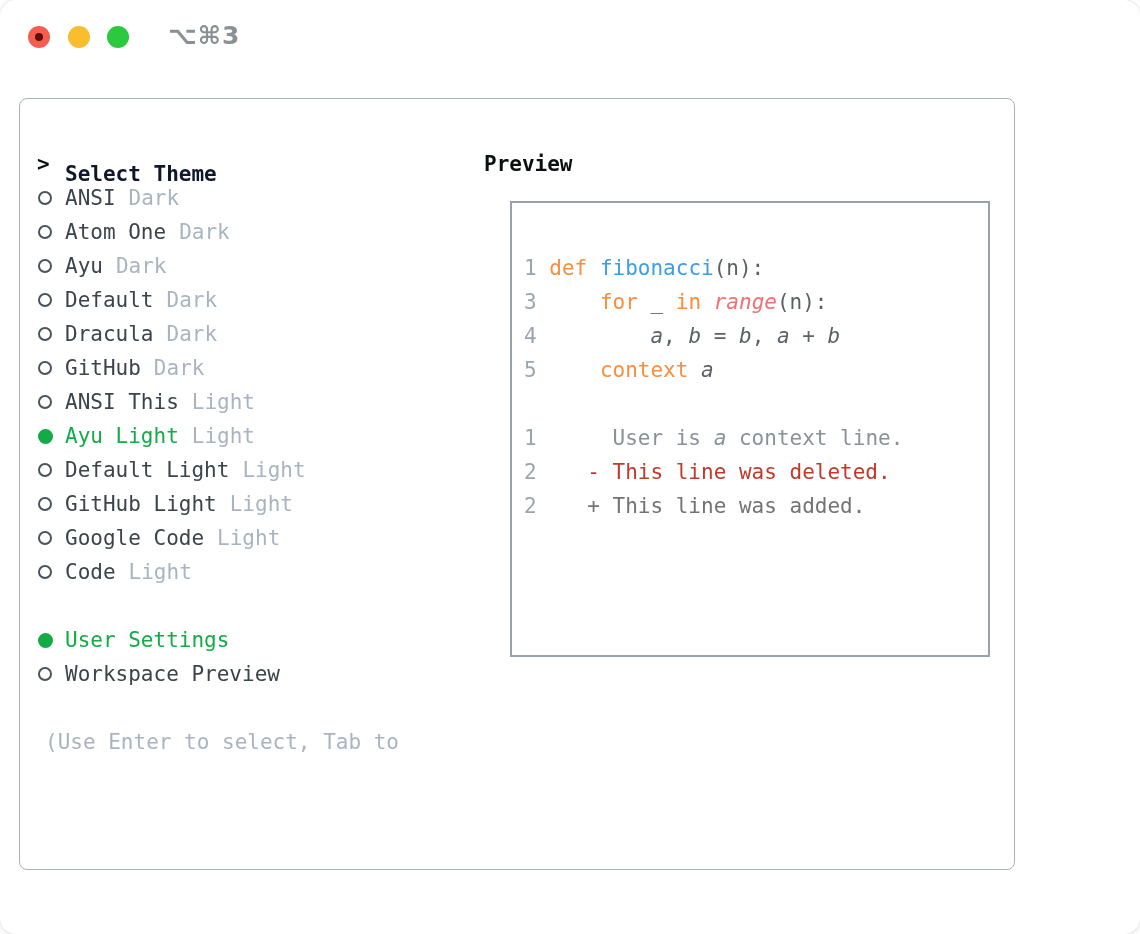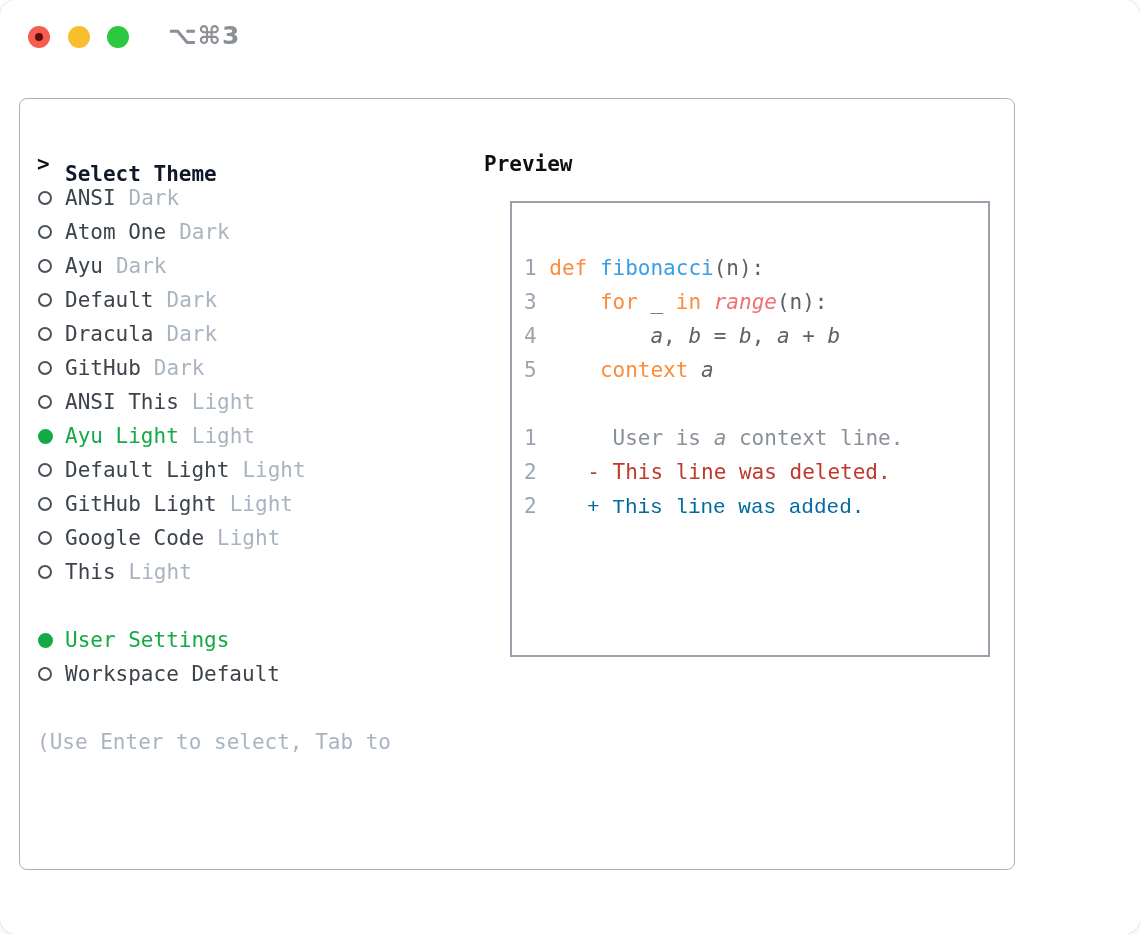--- a/index.html
+++ b/index.html
@@ -31,21 +31,21 @@
   .row{display:flex;align-items:center;height:34px;font-size:21px;color:#3c434b;}
   .slot{width:28px;display:flex;align-items:center;flex:none;}
   .prompt{color:#0c0f12;font-weight:bold;font-size:21px;}
   .htext{color:#0f172a;font-weight:bold;white-space:pre;margin-top:20px;}
   .radio{width:14px;height:14px;border:2px solid #4a525b;border-radius:50%;box-sizing:border-box;margin-left:1px;}
   .row.selected .radio{background:#14aa46;border-color:#14aa46;width:15px;height:15px;}
   .oname{white-space:pre;text-align:right;}
   .row.selected .oname{color:#14aa46;}
   .otag{color:#a9b4c0;margin-left:13px;white-space:pre;}
   .blank{height:34px;}
-  .hint{height:34px;line-height:34px;font-size:21px;color:#a9b4c0;white-space:pre;}
+  .hint{height:34px;line-height:34px;font-size:21px;color:#a9b4c0;white-space:pre;margin-left:8px;}
   
   .preview-heading{
     position:absolute;left:464px;top:48px;height:34px;line-height:34px;
     font-size:21px;font-weight:bold;color:#0c0f12;
   }
   .preview-box{
     position:absolute;left:490px;top:102px;width:480px;height:456px;
     border:2px solid #99a1ab;box-sizing:border-box;background:#fff;
     padding:48px 10px 0 12px;overflow:hidden;
   }
@@ -53,21 +53,21 @@
   .seg-ln{color:#9aa5af;}
   .seg-kw{color:#fa8d3e;}
   .seg-fn{color:#399ee6;}
   .seg-call{color:#f07171;font-style:italic;}
   .seg-num{color:#a37acc;}
   .seg-id{color:#5c6166;font-style:italic;}
   .seg-pl{color:#5c6166;}
   .seg-ctx{color:#8a9199;}
   .seg-ctx-i{color:#8a9199;font-style:italic;}
   .seg-del{color:#c0392b;}
-  .seg-add{color:#0369a1;font-family:Liberation Mono, monospace;}
+  .seg-add{color:#737373;}
 </style>
 </head>
 <body>
 
 <div class="window">
   <div class="titlebar">
     <span class="tl red"></span>
     <span class="tl yellow"></span>
     <span class="tl green"></span>
     <span class="tb-title">⌥⌘3</span>
@@ -155,35 +155,35 @@
           <span class="slot">
             <span class="radio"></span>
           </span>
           <span class="oname">Google Code</span>
           <span class="otag">Light</span>
         </div>
         <div class="row option">
           <span class="slot">
             <span class="radio"></span>
           </span>
-          <span class="oname">This</span>
+          <span class="oname">Code</span>
           <span class="otag">Light</span>
         </div>
         <div class="blank"></div>
         <div class="row option selected">
           <span class="slot">
             <span class="radio"></span>
           </span>
           <span class="oname">User Settings</span>
         </div>
         <div class="row option">
           <span class="slot">
             <span class="radio"></span>
           </span>
-          <span class="oname">Workspace Default</span>
+          <span class="oname">Workspace Preview</span>
         </div>
         <div class="blank"></div>
         <div class="hint">(Use Enter to select, Tab to</div>
       </div>
     <div class="preview-heading">Preview</div>
     <div class="preview-box">
         <div class="code-line"><span class="seg-ln">1 </span><span class="seg-kw">def</span><span class="seg-pl"> </span><span class="seg-fn">fibonacci</span><span class="seg-pl">(n):</span></div>
         <div class="code-line"><span class="seg-ln">3 </span><span class="seg-pl">    </span><span class="seg-kw">for</span><span class="seg-pl"> _ </span><span class="seg-kw">in</span><span class="seg-pl"> </span><span class="seg-call">range</span><span class="seg-pl">(n):</span></div>
         <div class="code-line"><span class="seg-ln">4 </span><span class="seg-pl">        </span><span class="seg-id">a</span><span class="seg-pl">, </span><span class="seg-id">b</span><span class="seg-pl"> = </span><span class="seg-id">b</span><span class="seg-pl">, </span><span class="seg-id">a</span><span class="seg-pl"> + </span><span class="seg-id">b</span></div>
         <div class="code-line"><span class="seg-ln">5 </span><span class="seg-pl">    </span><span class="seg-kw">context</span><span class="seg-pl"> </span><span class="seg-id">a</span></div>

